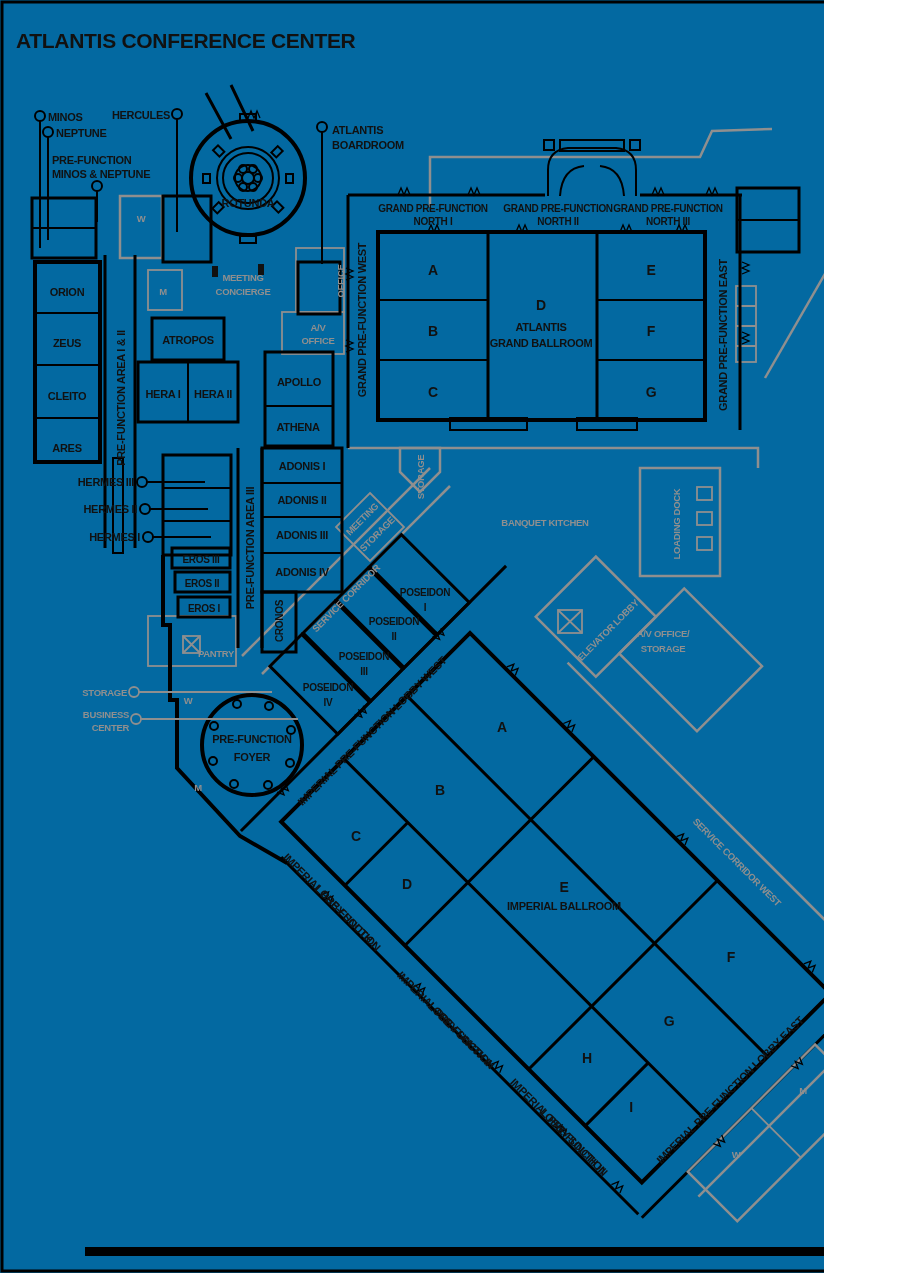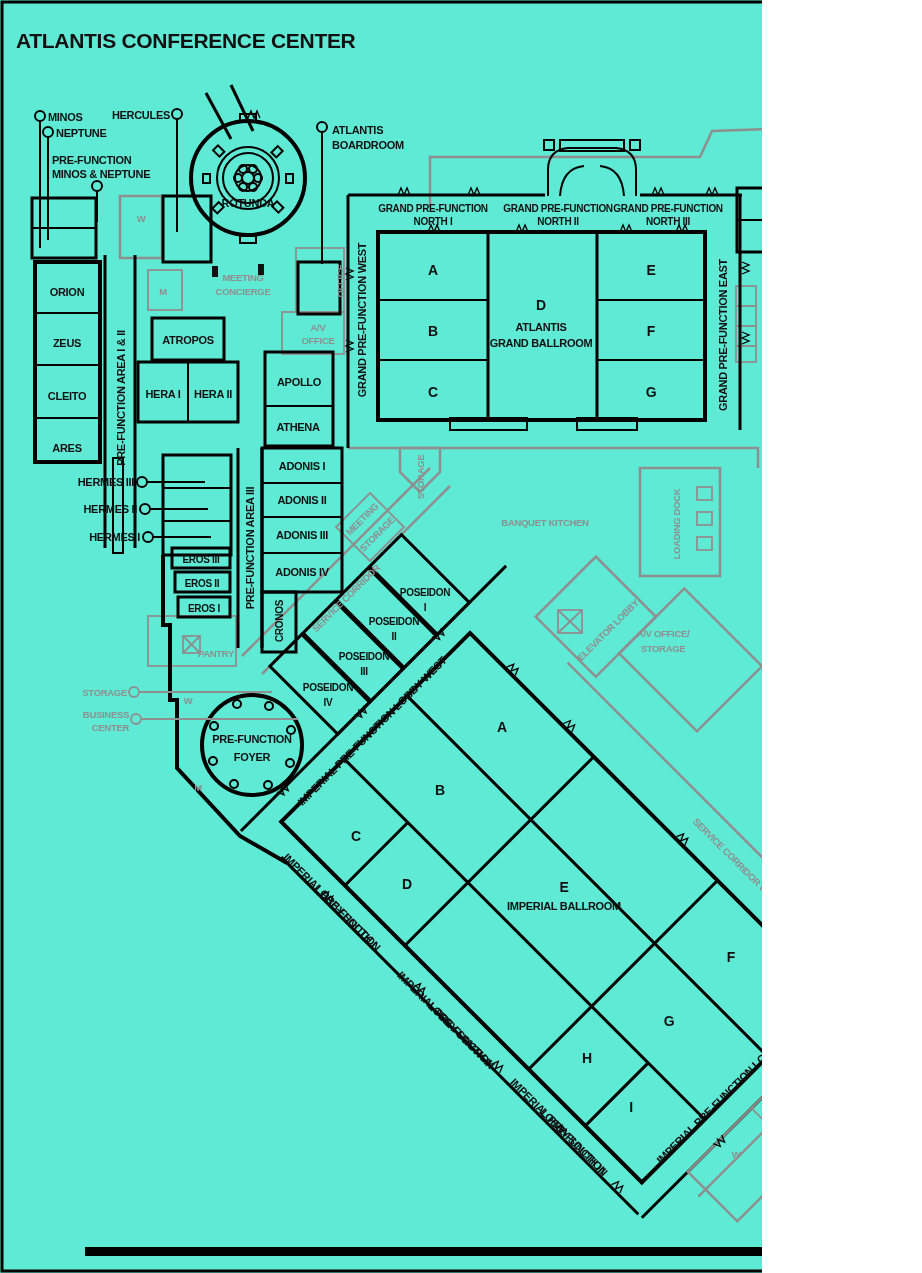--- a/index.html
+++ b/index.html
@@ -1,16 +1,16 @@
 <!DOCTYPE html>
 <html><head>
 <meta charset="utf-8">
 <style>
   html,body{margin:0;padding:0;background:#fff;}
-  .plan-wrap{position:relative;width:762px;height:1273px;background:#5eead4;overflow:hidden;
+  .plan-wrap{position:relative;width:824px;height:1273px;background:#0369a1;overflow:hidden;
     font-family:"Liberation Sans",sans-serif;}
   svg{position:absolute;left:0;top:0;}
   svg text{font-family:"Liberation Sans",sans-serif;font-weight:bold;letter-spacing:-0.3px;}
   .ttl{font-size:21px;fill:#111;}
   .rm{font-size:11px;fill:#111;text-anchor:middle;dominant-baseline:central;}
   .rs{font-size:10px;fill:#111;text-anchor:middle;dominant-baseline:central;}
   .lt{font-size:14px;fill:#111;text-anchor:middle;dominant-baseline:central;}
   .co{font-size:11px;fill:#111;dominant-baseline:central;}
   .coe{font-size:11px;fill:#111;text-anchor:end;dominant-baseline:central;}
   .gy{font-size:9.5px;fill:#8f8f8f;text-anchor:middle;dominant-baseline:central;}

